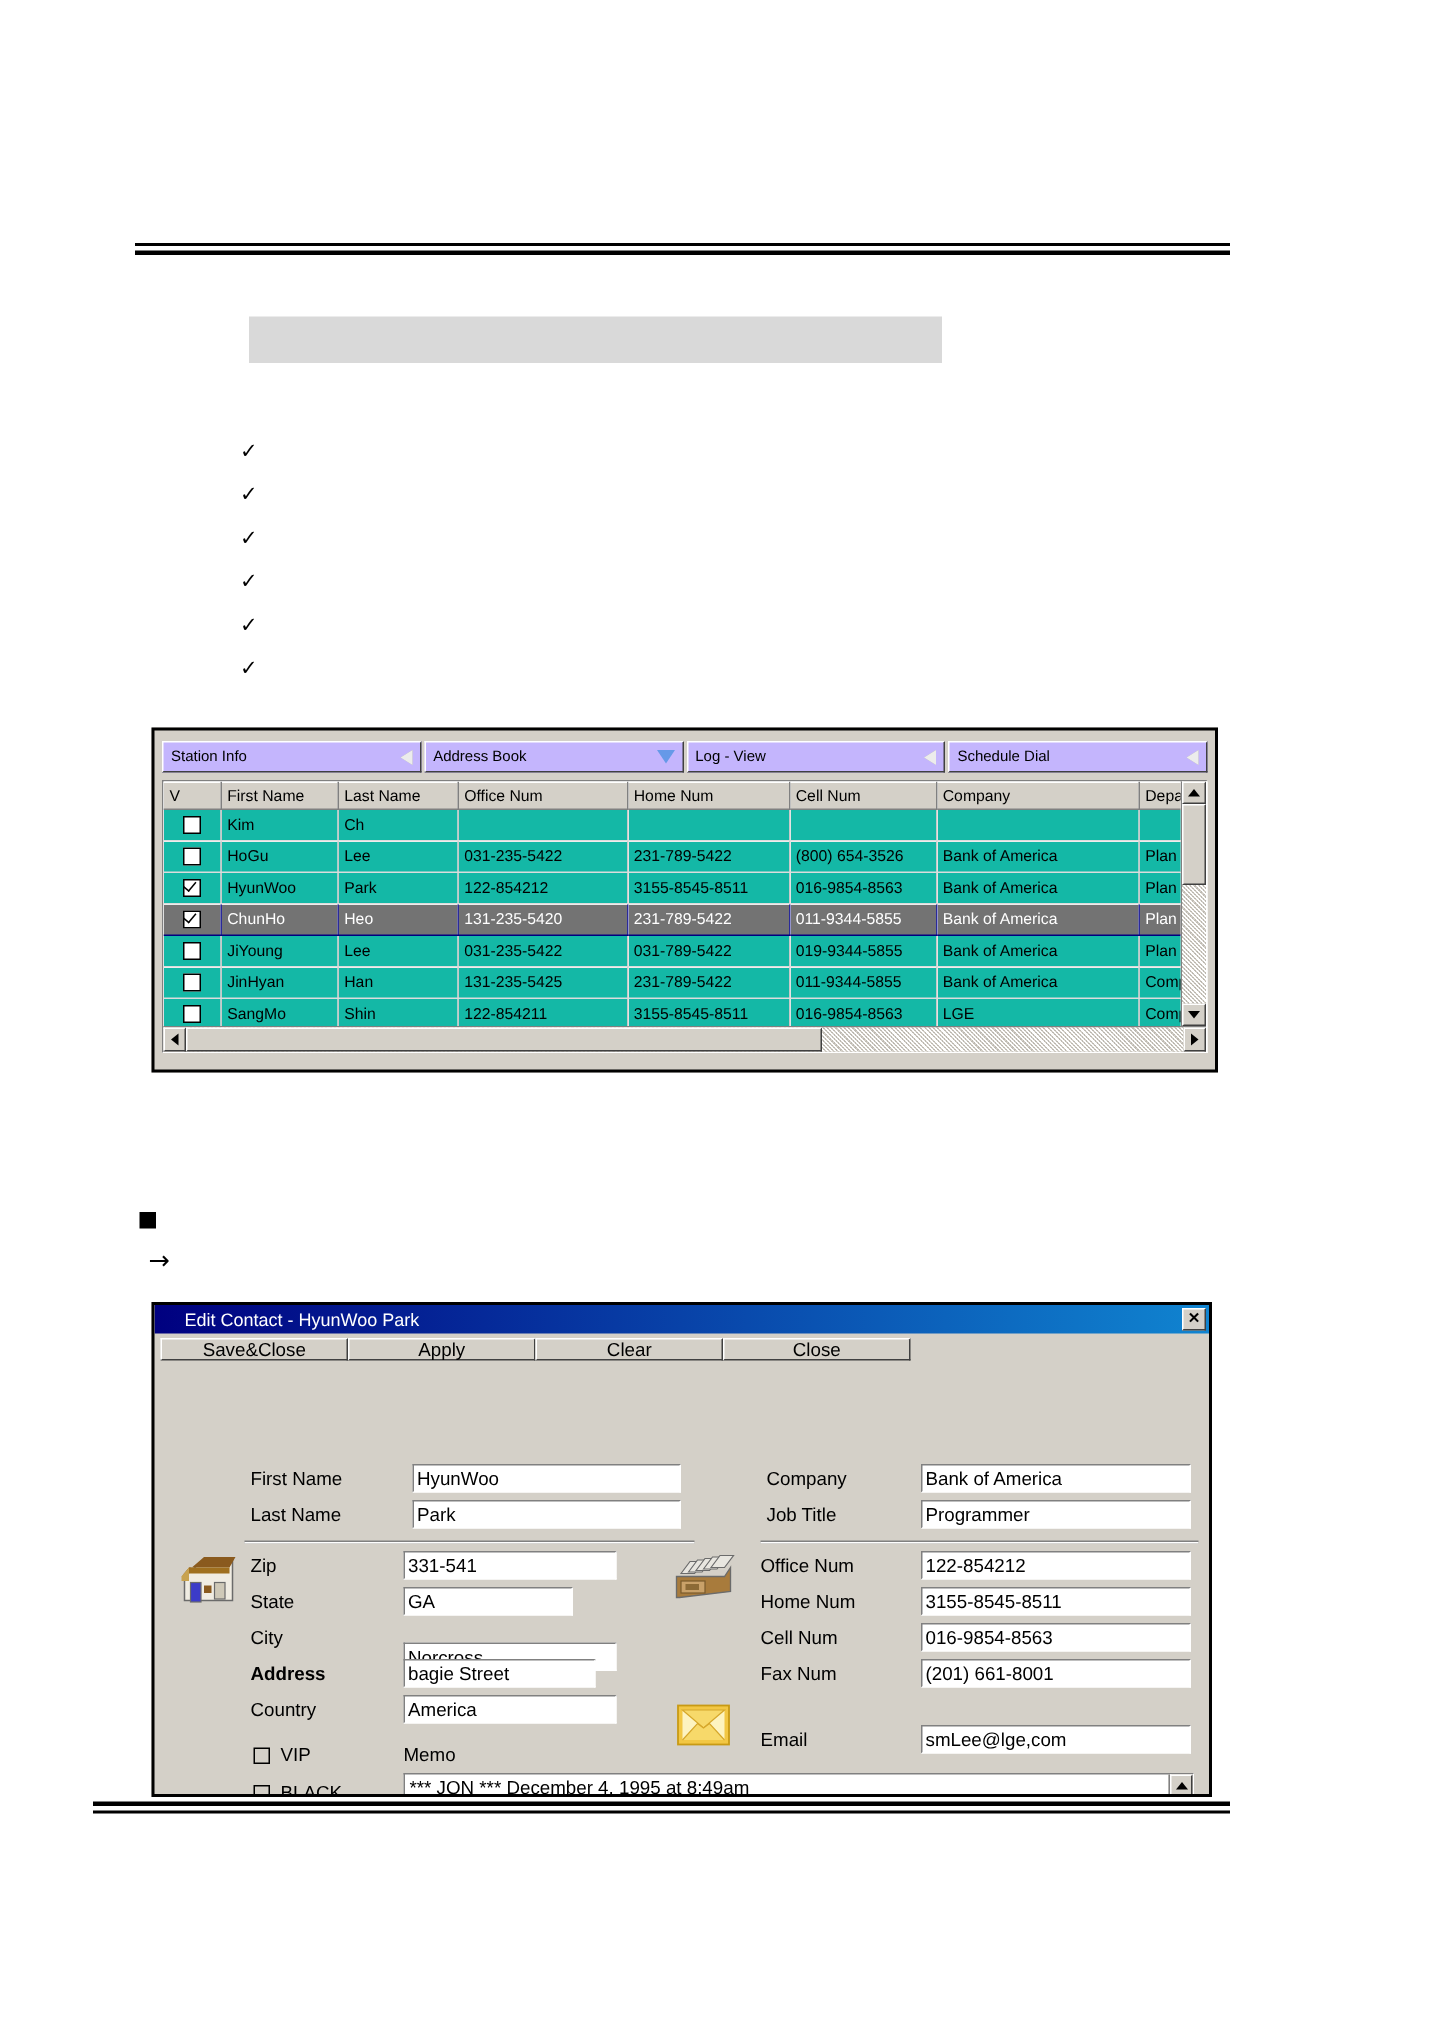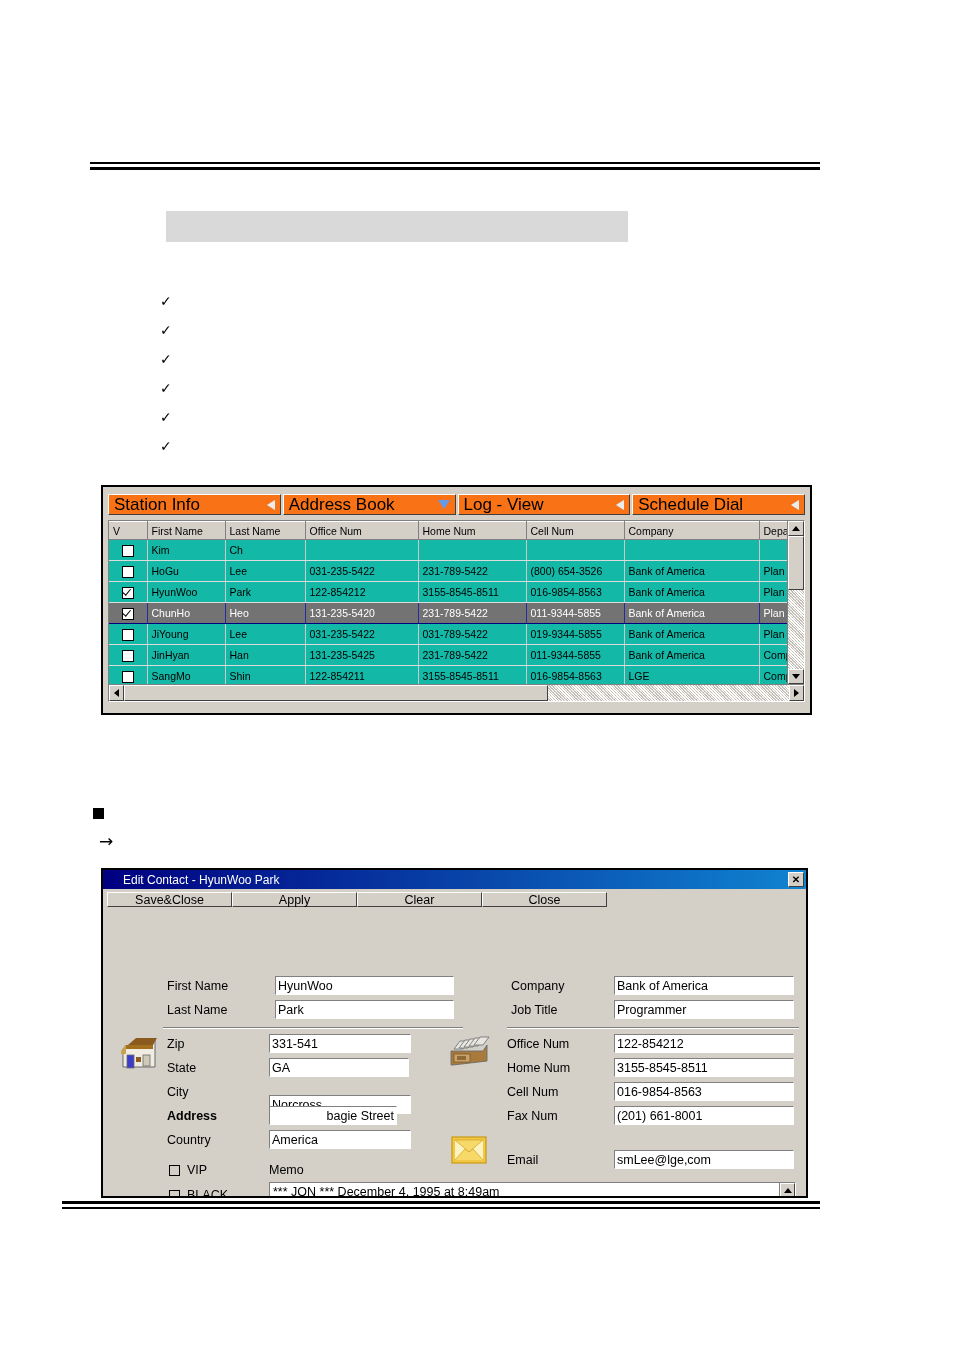--- a/index.html
+++ b/index.html
@@ -90,30 +90,30 @@
     padding: 3px;
   }
   .tabstrip {
     display: flex;
     gap: 2px;
     height: 21px;
     margin: 4px 2px 5px 2px;
   }
   .tabbtn {
     flex: 1;
-    background: #f97316;
+    background: #c4b5fd;
     border-top: 1px solid #ffffff;
     border-left: 1px solid #ffffff;
     border-right: 1px solid #404040;
     border-bottom: 1px solid #404040;
     box-sizing: border-box;
     display: flex;
     align-items: center;
     padding: 0 5px;
-    font-size: 17px;
+    font-size: 10px;
     color: #000;
     position: relative;
   }
   .tabbtn .tab-label { flex: 1; white-space: nowrap; }
   .tri-left {
     width: 0; height: 0;
     border-top: 5px solid transparent;
     border-bottom: 5px solid transparent;
     border-right: 8px solid #ececec;
     filter: drop-shadow(0 0 0 #aaa);
@@ -610,25 +610,25 @@
       <polygon points="4,16 9,10 9,19 4,19" fill="#c8a24e"></polygon>
       <rect x="9" y="10" width="27" height="4" fill="#a0701f"></rect>
       <rect x="26" y="20" width="7" height="11" fill="#cfc9b8" stroke="#6b6b6b" stroke-width="0.8"></rect>
       <rect x="10" y="20" width="7" height="13" fill="#3c3cc8" stroke="#6b6b6b" stroke-width="0.8"></rect>
       <rect x="19" y="22" width="5" height="5" fill="#8a5a1e"></rect>
     </svg>
 
     <div class="lbl" style="left:64px; top:130px;">Zip</div>
     <div class="fld" style="left:166px; top:127px; width:142px;">331-541</div>
     <div class="lbl" style="left:64px; top:154px;">State</div>
-    <div class="fld" style="left:166px; top:151px; width:140px;">GA</div>
+    <div class="fld" style="left:166px; top:151px; width:113px;">GA</div>
     <div class="lbl" style="left:64px; top:178px;">City</div>
     <div class="fld" style="left:166px; top:188px; width:142px;">Norcross</div>
     <div class="lbl" style="left:64px; top:202px;font-weight:bold;">Address</div>
-    <div class="fld" style="left:166px; top:199px; width:128px;text-align:right;">bagie Street</div>
+    <div class="fld" style="left:166px; top:199px; width:128px;">bagie Street</div>
     <div class="lbl" style="left:64px; top:226px;">Country</div>
     <div class="fld" style="left:166px; top:223px; width:142px;">America</div>
 
     <svg class="icon-cardfile" style="left:344px; top:128px;" width="46" height="40" viewBox="0 0 46 40">
       <g stroke="#6b6b6b" stroke-width="0.8" fill="#e8e6e0">
         <polygon points="7,14 13,6 22,6 16,14"></polygon>
         <polygon points="12,13 18,5 27,5 21,13"></polygon>
         <polygon points="17,12 23,4 32,4 26,12"></polygon>
         <polygon points="22,11 28,3 37,3 31,11"></polygon>
         <polygon points="27,10 33,2 42,2 36,10"></polygon>

